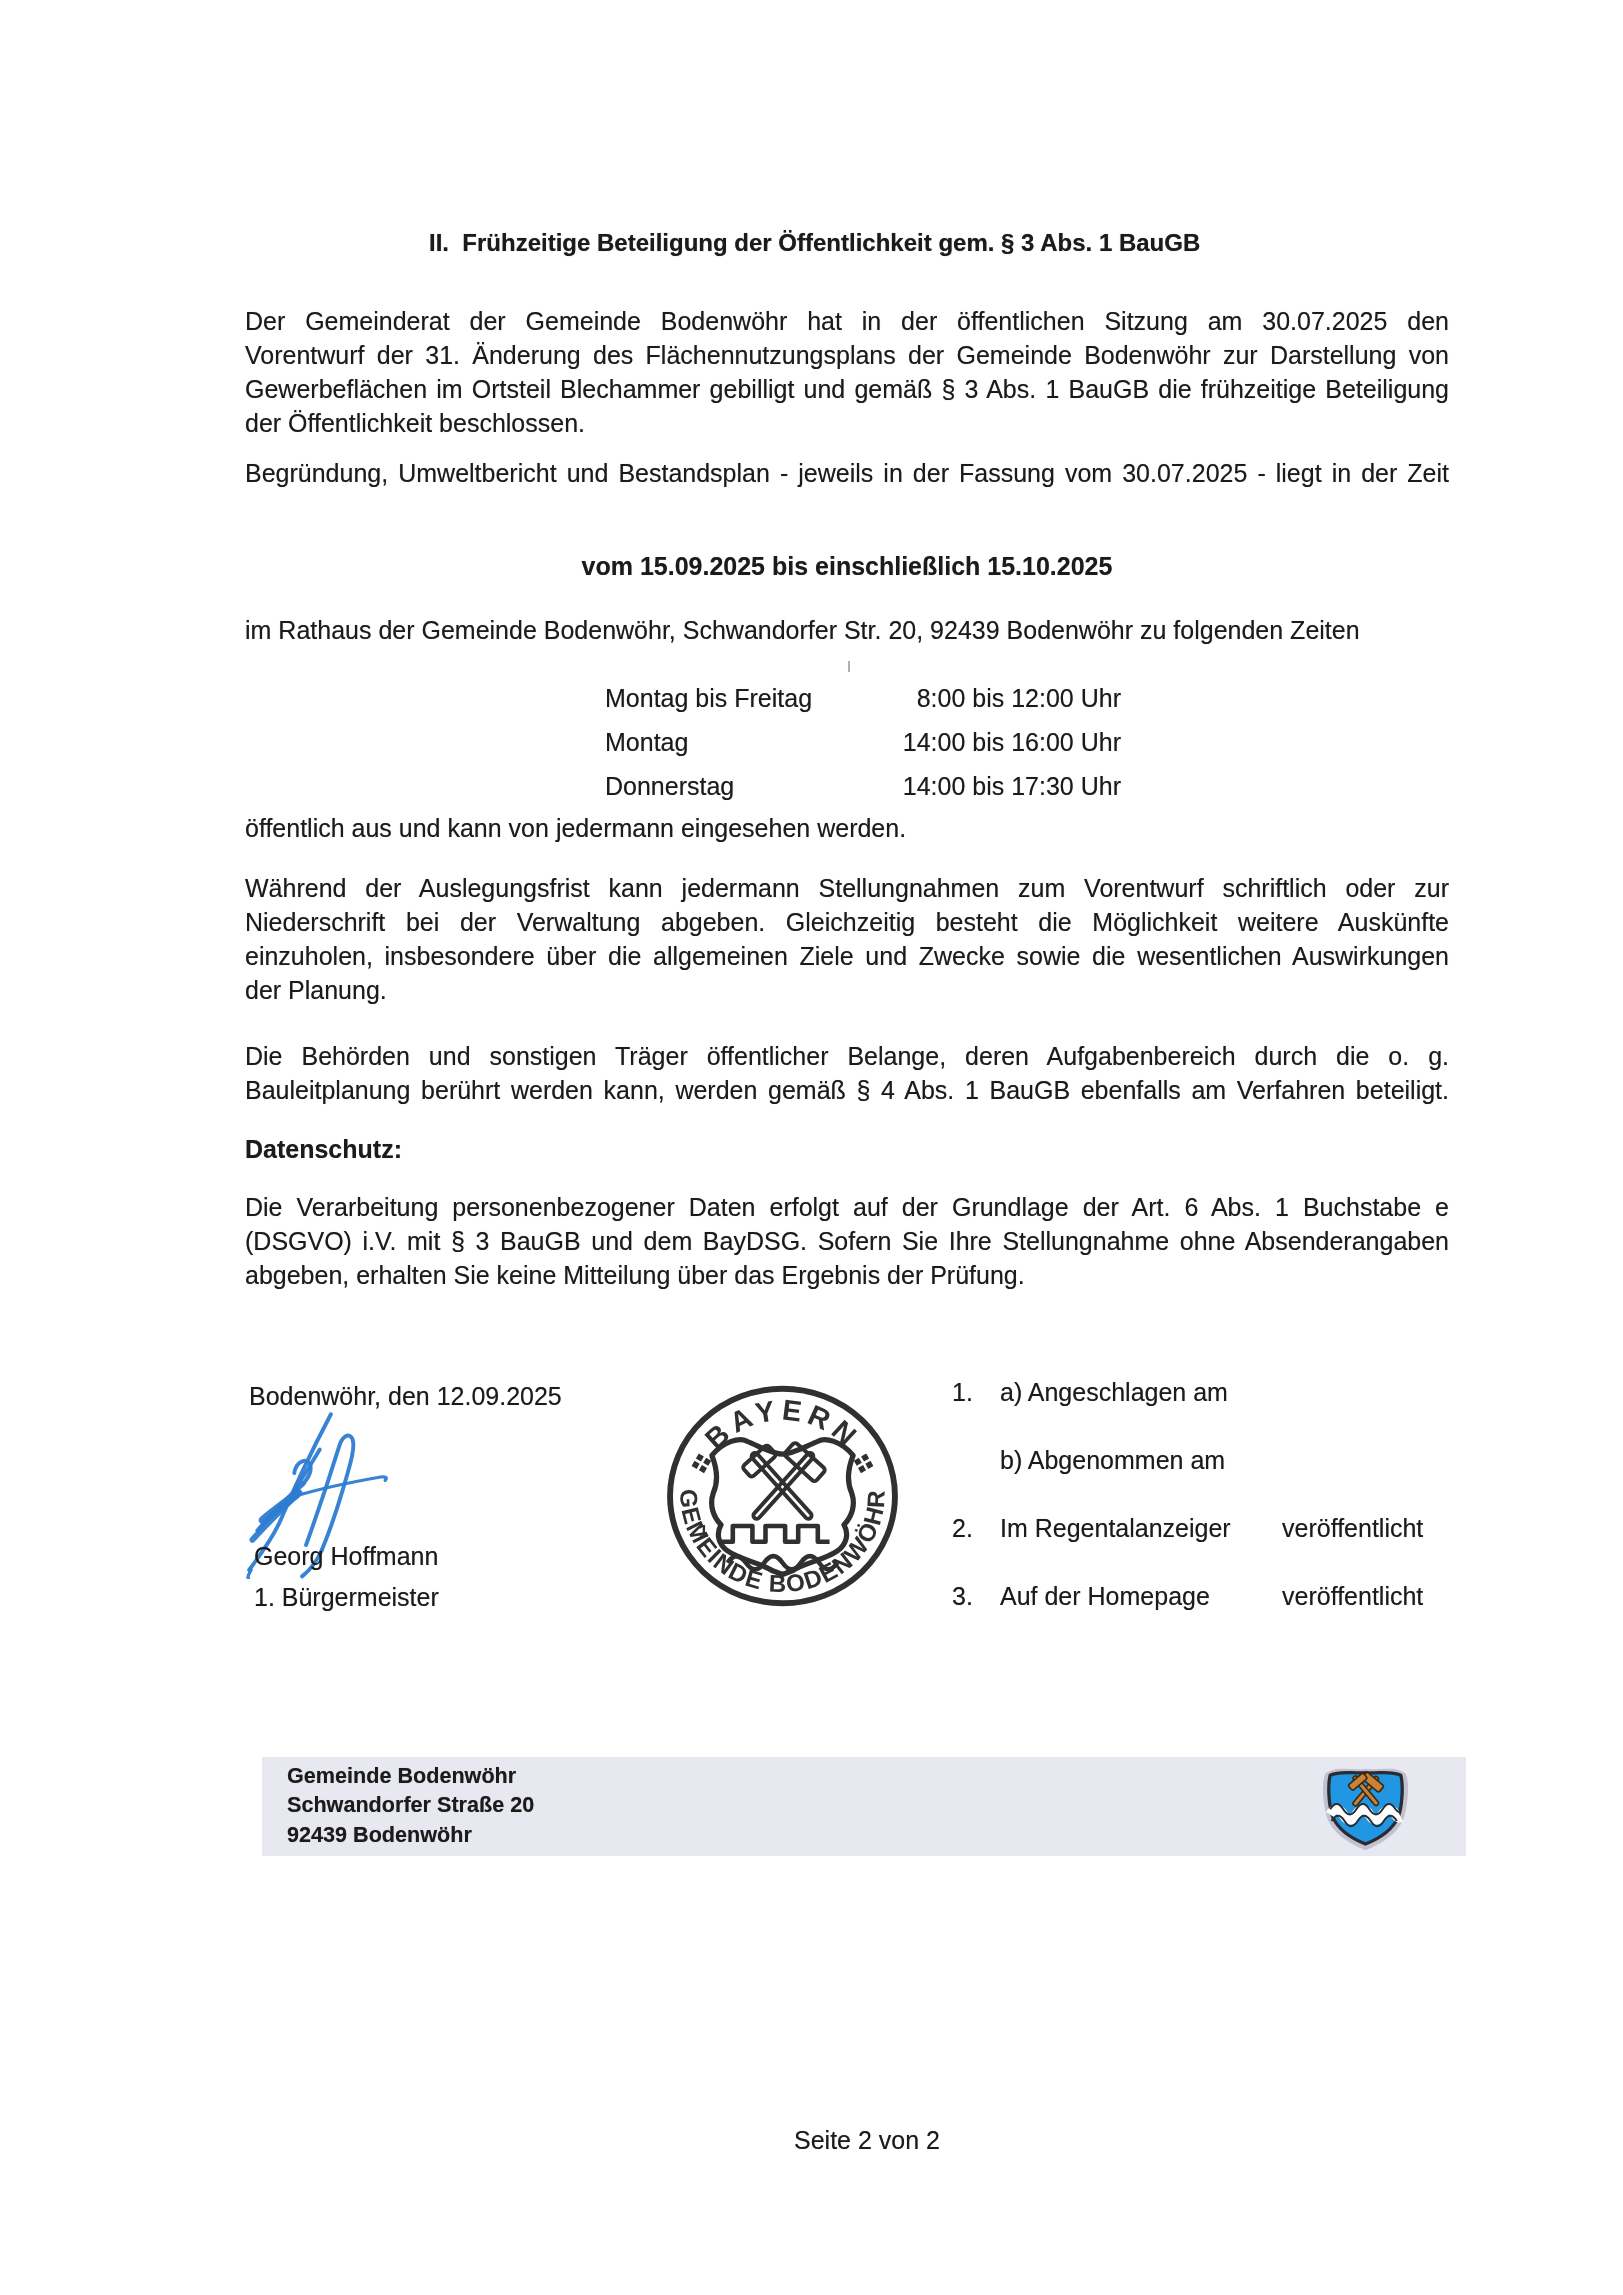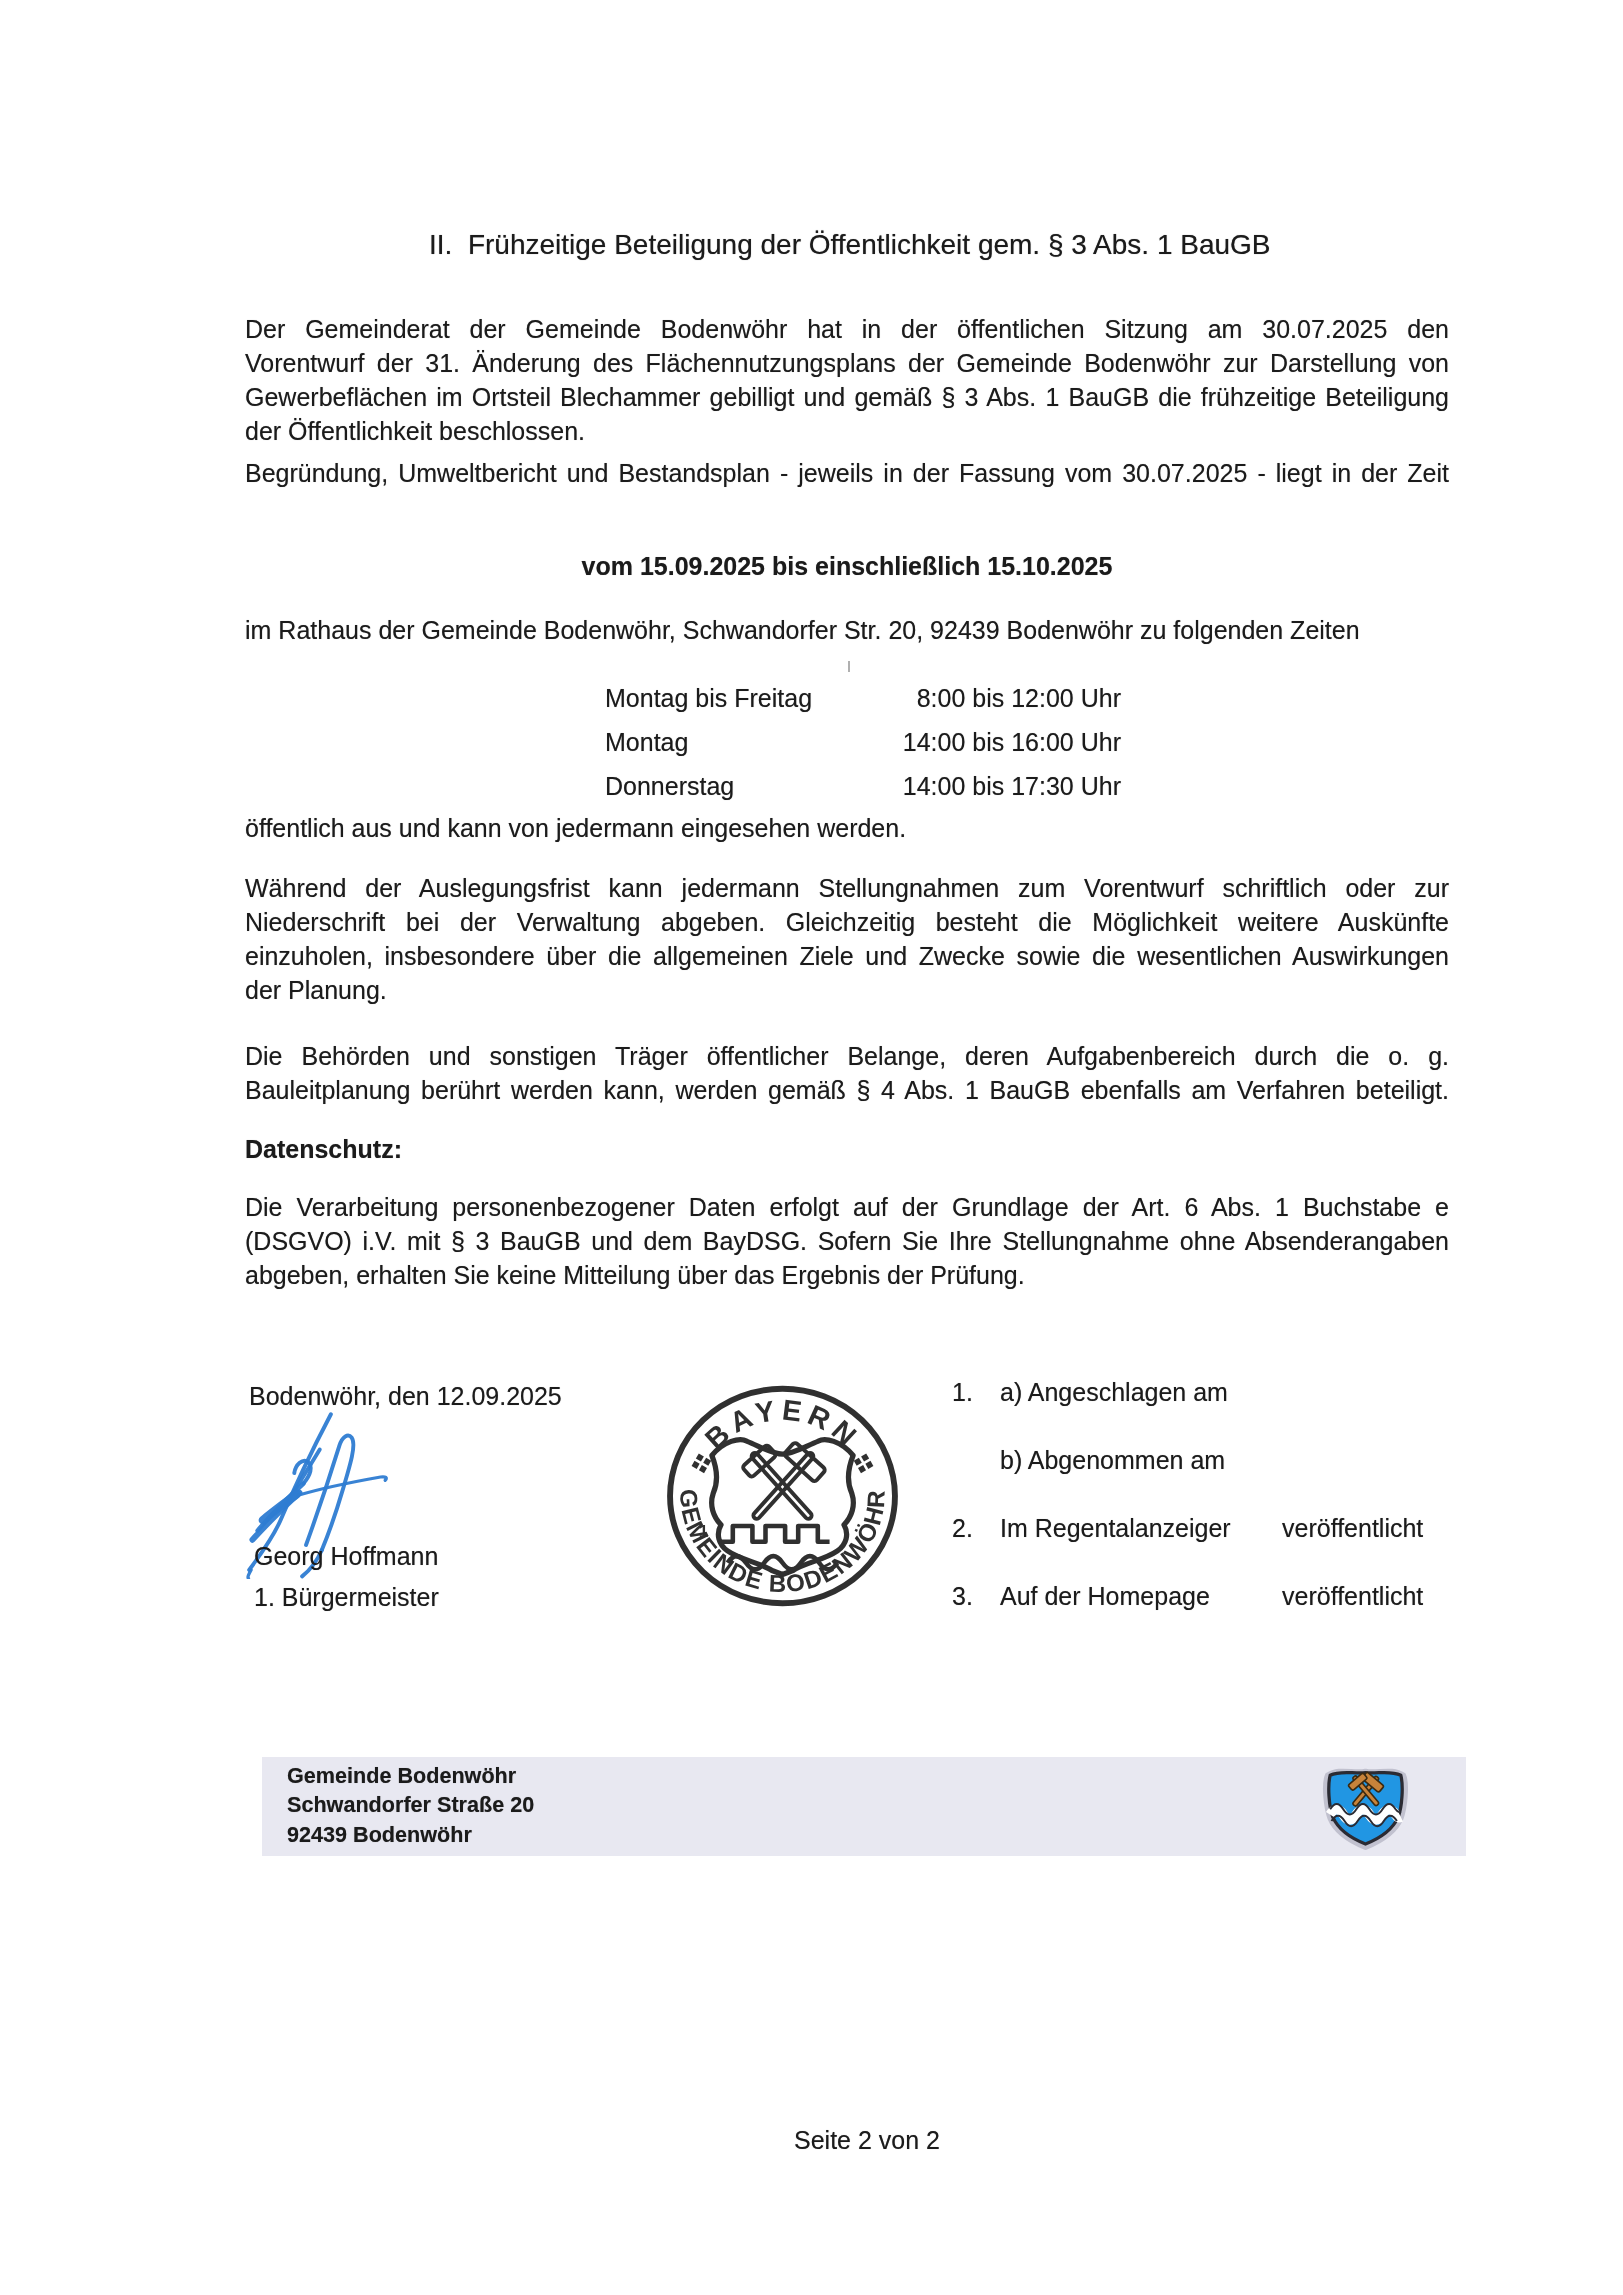--- a/index.html
+++ b/index.html
@@ -5,25 +5,25 @@
   html,body{margin:0;padding:0;background:#9a9a9a;}
   .page{
     position:relative;width:1623px;height:2295px;background:#ffffff;
     font-family:"Liberation Sans", sans-serif;color:var(--text,#1b1b1b);
     overflow:hidden;
   }
   .abs{position:absolute;}
   .body-text{font-size:25px;line-height:34px;}
   .nowrap{white-space:nowrap;}
   .soft{text-shadow:0 0 0.7px rgba(0,0,0,.45);}
-  .title{left:429px;top:229px;font-size:28px;font-weight:normal;white-space:pre;text-shadow:0 0 0.8px rgba(0,0,0,.6);}
+  .title{left:429px;top:229px;font-size:24px;font-weight:bold;white-space:pre;text-shadow:0 0 0.8px rgba(0,0,0,.6);}
   .para{left:245px;width:1204px;}
   .jl{text-align:justify;text-align-last:justify;}
   .jl-last{text-align-last:left;}
-  .p1{top:312px;}
+  .p1{top:304px;}
   .p2{top:456px;}
   .period{left:245px;top:549px;width:1204px;text-align:center;font-weight:bold;}
   .rathaus{left:245px;top:613px;}
   .hour-label{left:605px;}
   .hour-time{left:885px;width:236px;text-align:right;}
   .hr1{top:681px;} .hr2{top:725px;} .hr3{top:769px;}
   .display-line{left:245px;top:811px;}
   .p3{top:871px;}
   .p4{top:1039px;}
   .ds-head{left:245px;top:1132px;font-weight:bold;}

